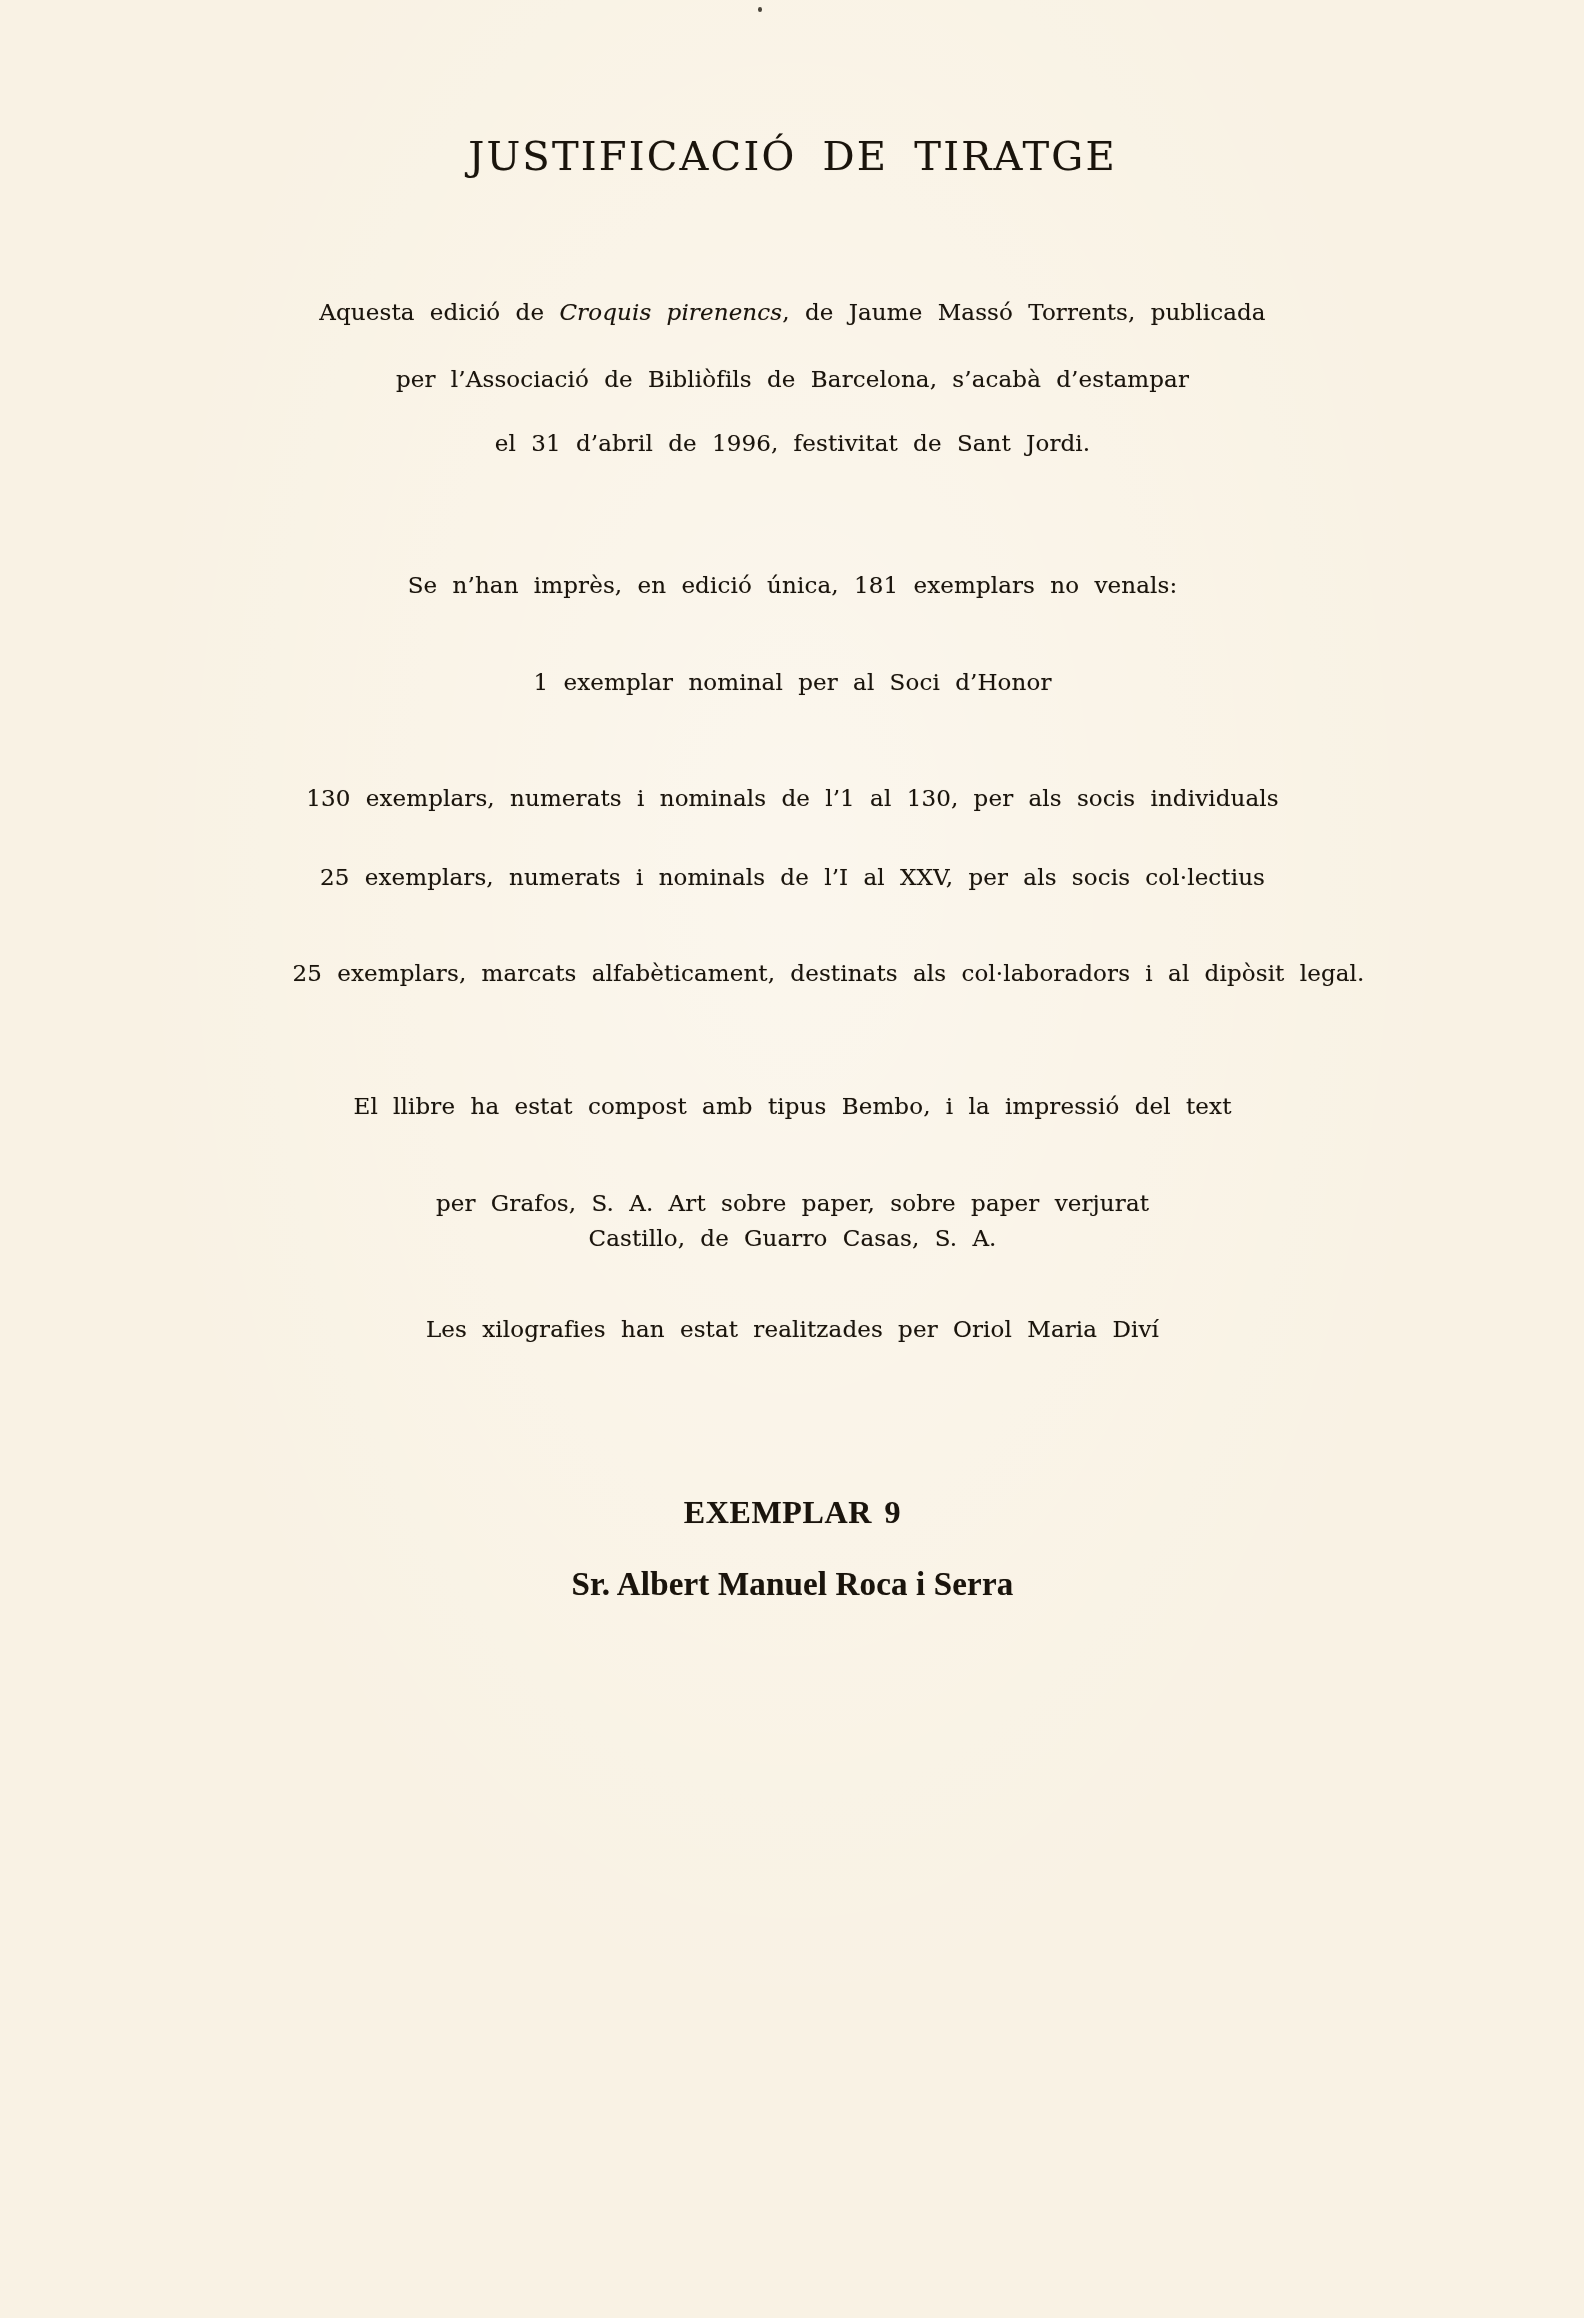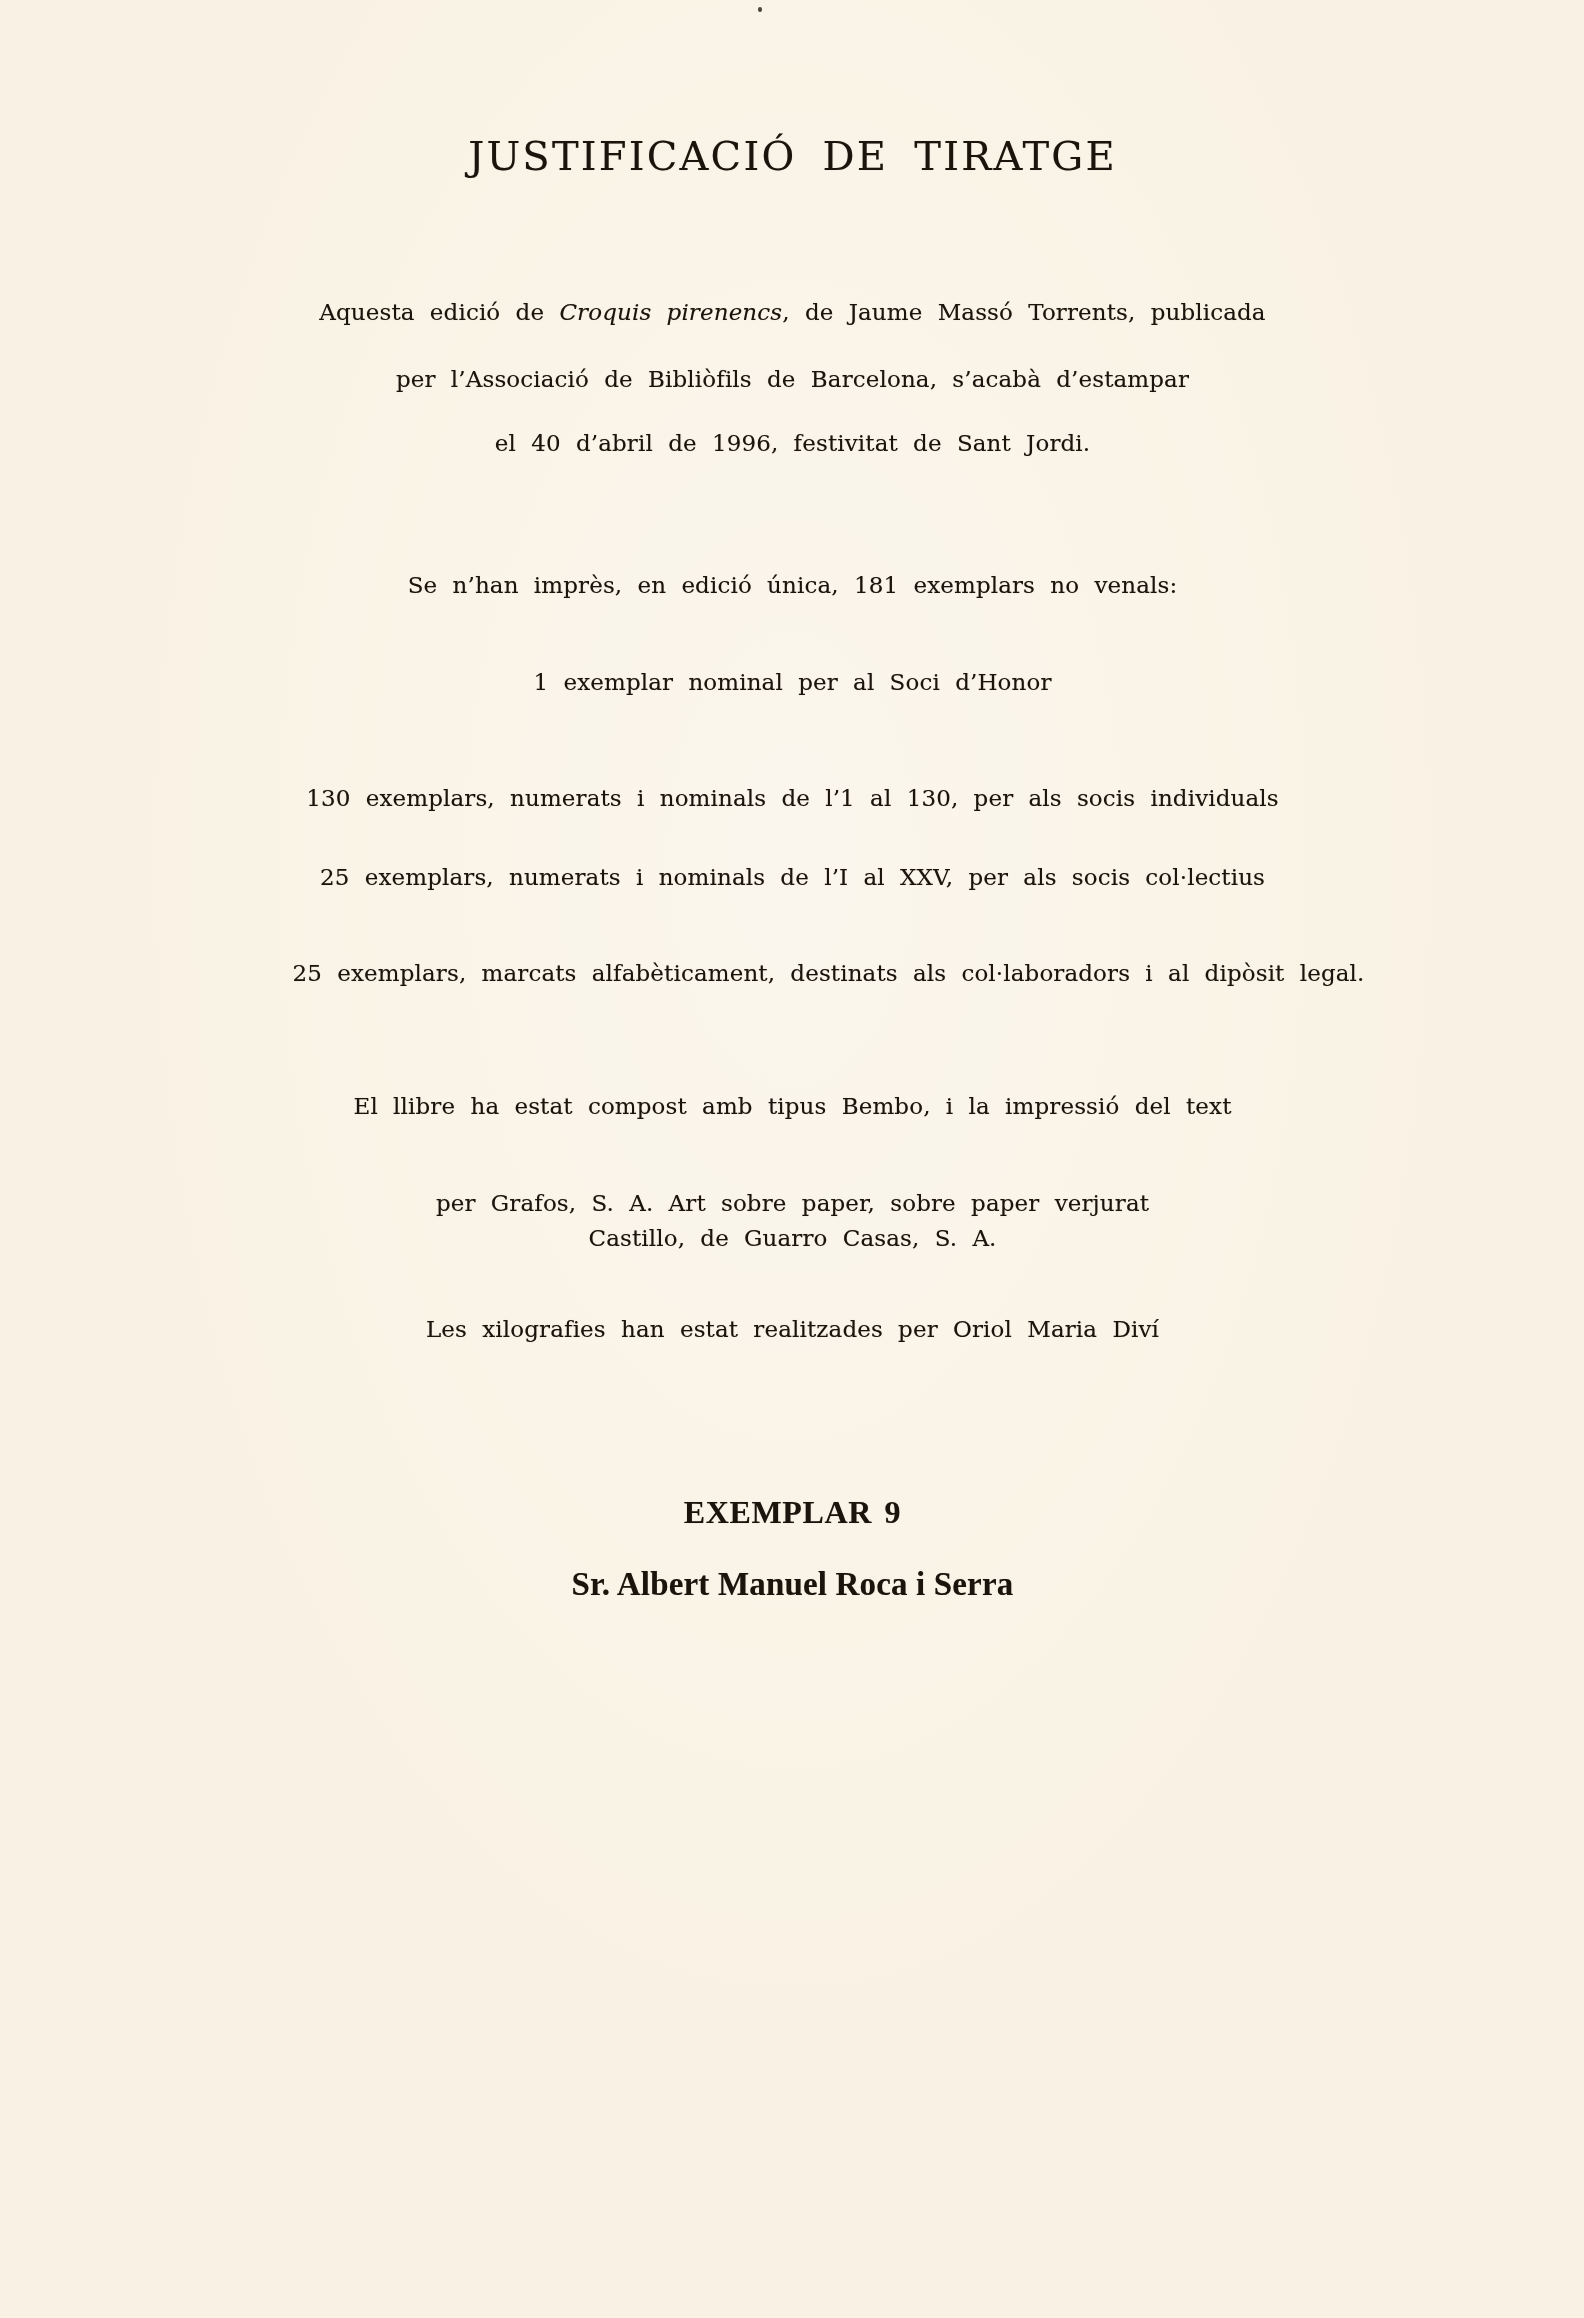--- a/index.html
+++ b/index.html
@@ -68,21 +68,21 @@
 <div class="page">
 
   <div class="speck speck-top"></div>
 
   <div class="line title" style="top:158px;">JUSTIFICACIÓ DE TIRATGE</div>
 
   <div class="line bodyline" style="top:313px;"><span>Aquesta edició de </span><span class="italic">Croquis pirenencs</span><span>, de Jaume Massó Torrents, publicada</span></div>
 
   <div class="line bodyline" style="top:380px;">per l’Associació de Bibliòfils de Barcelona, s’acabà d’estampar</div>
 
-  <div class="line bodyline" style="top:444px;">el 40 d’abril de 1996, festivitat de Sant Jordi.</div>
+  <div class="line bodyline" style="top:444px;">el 31 d’abril de 1996, festivitat de Sant Jordi.</div>
 
   <div class="line bodyline" style="top:586px;">Se n’han imprès, en edició única, 181 exemplars no venals:</div>
 
   <div class="line bodyline" style="top:683px;">1 exemplar nominal per al Soci d’Honor</div>
 
   <div class="line bodyline" style="top:780px;margin-top:19px;">130 exemplars, numerats i nominals de l’1 al 130, per als socis individuals</div>
 
   <div class="line bodyline" style="top:878px;">25 exemplars, numerats i nominals de l’I al XXV, per als socis col·lectius</div>
 
   <div class="line bodyline" style="top:974px;padding-left:36px;">25 exemplars, marcats alfabèticament, destinats als col·laboradors i al dipòsit legal.</div>

